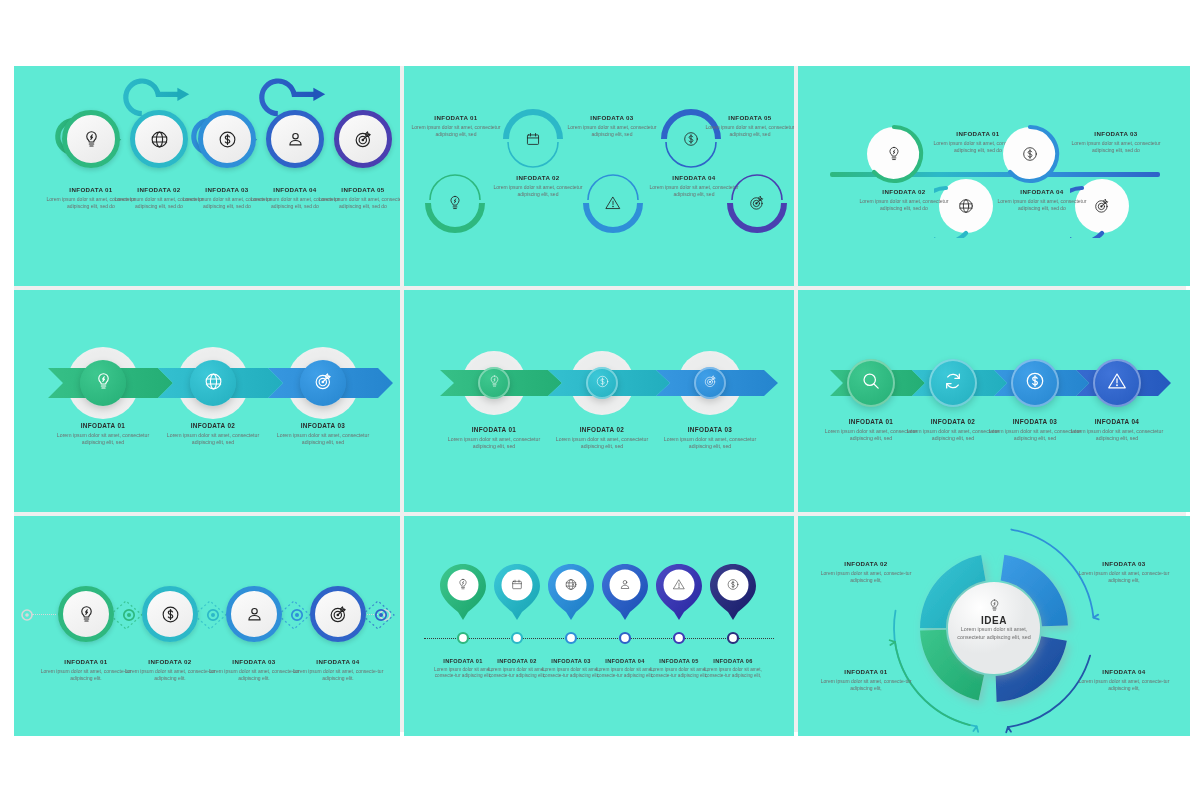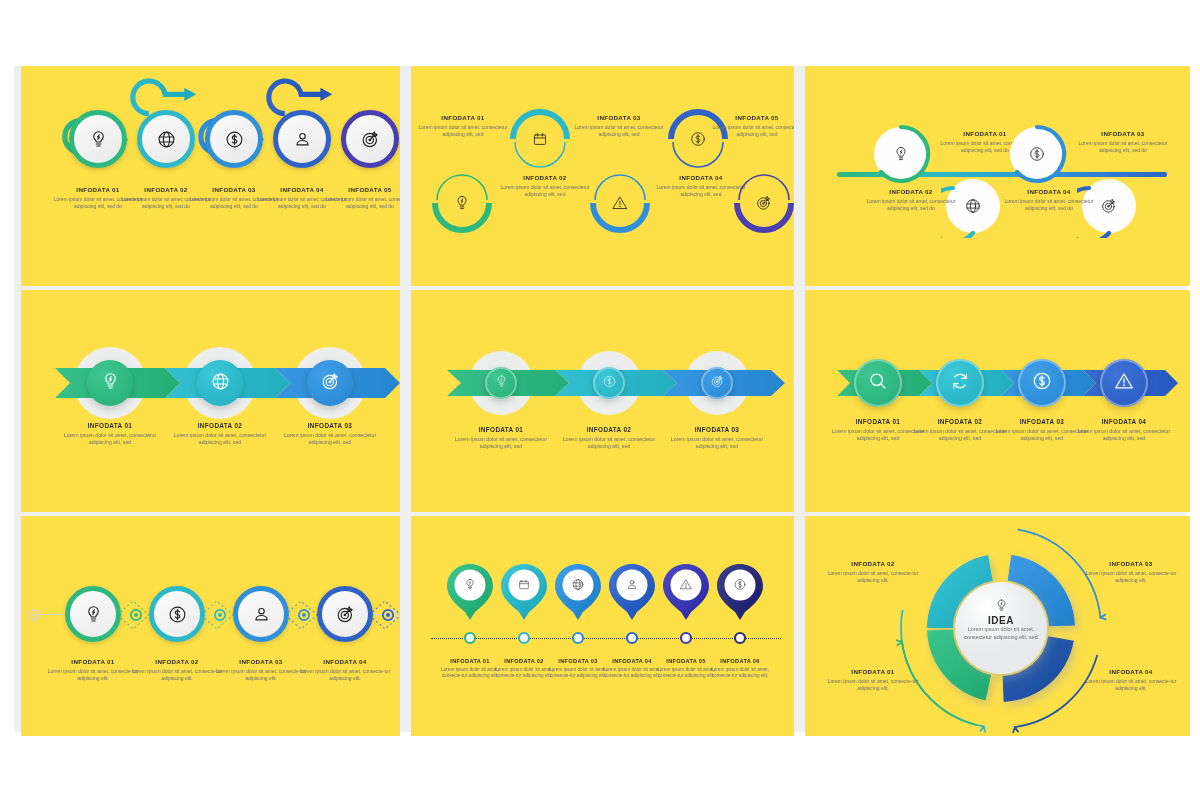--- a/index.html
+++ b/index.html
@@ -15,24 +15,23 @@
     left:14px; top:66px;
     width:1172px; height:666px;
     background:#efefef;
     display:grid;
     grid-template-columns:386px 390px 392px;
     grid-template-rows:220px 222px 220px;
     gap:4px;
     box-sizing:border-box;
   }
   .panel{
-    background:#fde047;
+    background:#5eead4;
     position:relative;
     overflow:hidden;
-    margin-left:7px;
   }
 
   
   .ttl{
     font-weight:bold;
     color:#2b2b2b;
     letter-spacing:.35px;
     text-align:center;
     white-space:nowrap;
   }

